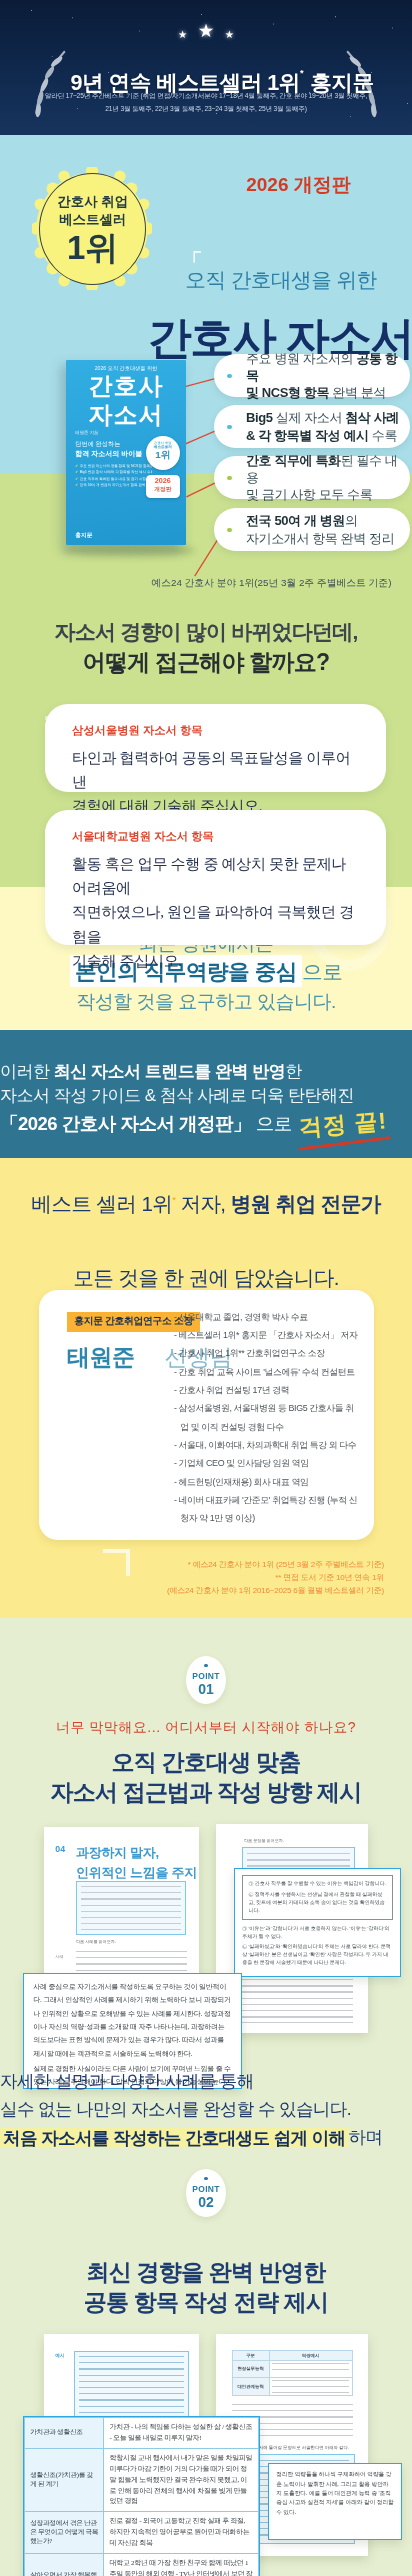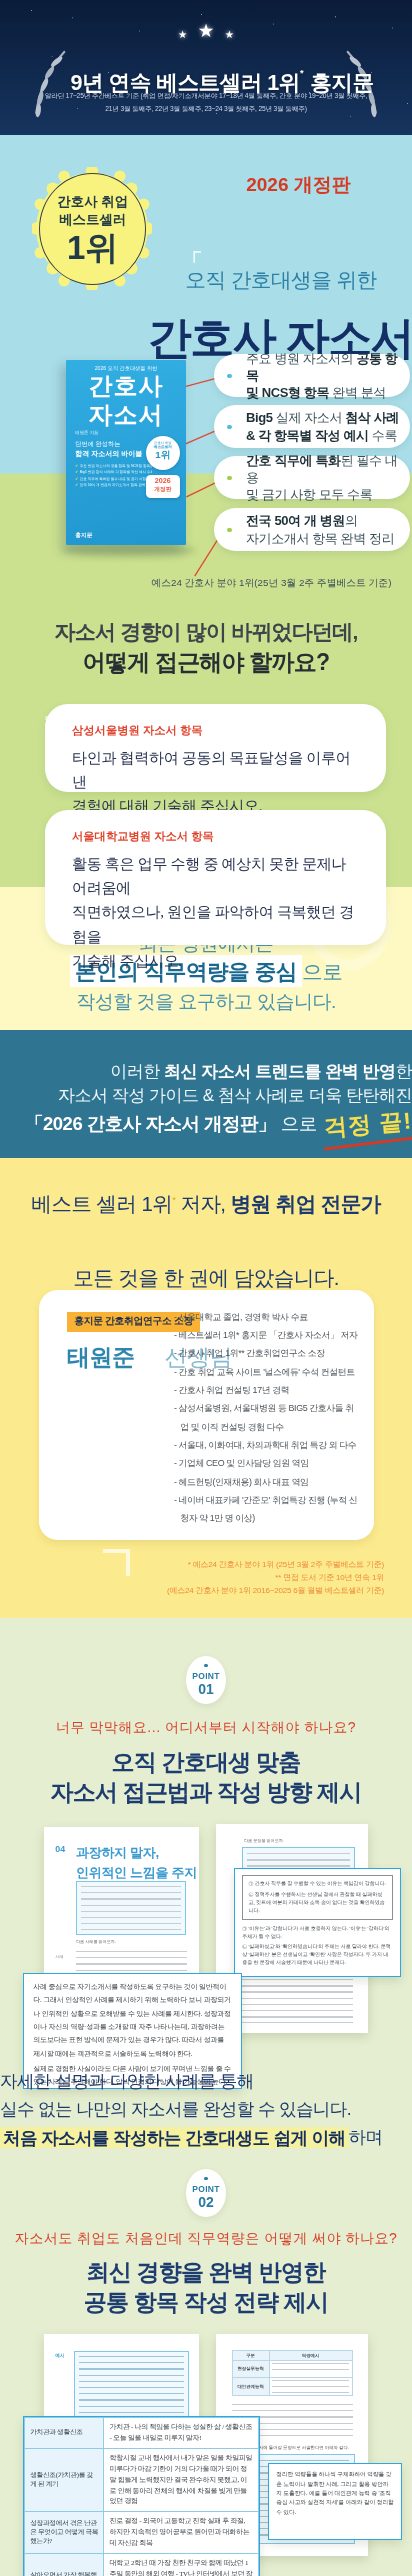--- a/index.html
+++ b/index.html
@@ -68,21 +68,21 @@
   .stair{position:absolute;width:23px;height:23px;border-left:4.6px solid rgba(255,255,255,.55);border-bottom:4.6px solid rgba(255,255,255,.55);transform:rotate(180deg);}
   .ring{position:absolute;border:11.3px solid rgba(255,255,255,.25);border-radius:50%;}
   
   .trend{height:143px;background:#fef9c3;}
   .trend .l{position:absolute;left:0;width:412px;text-align:center;font-size:19px;color:#4a93ad;letter-spacing:-0.5px;}
   .trend .hlw{background:#fff;padding:1.5px 5.2px;display:inline-block;}
   .trend .hlw b{color:#19688f;font-size:21.6px;}
   .trend .rest{font-size:20.6px;color:#4a93ad;}
   
   .band{height:128px;background:#2f7490;}
-  .band .l{position:absolute;left:0;width:412px;text-align:right;color:#eef7fa;font-size:17px;letter-spacing:-0.5px;}
+  .band .l{position:absolute;left:0;width:412px;text-align:left;color:#eef7fa;font-size:17px;letter-spacing:-0.5px;}
   .band .l b{color:#fff;}
   .hand-yellow{display:inline-block;font-size:23px;font-weight:700;color:#f8dd4d;transform:rotate(-5deg);margin-left:7.2px;position:relative;top:2.1px;letter-spacing:1px;}
   .hand-yellow::after{content:"";position:absolute;left:-2.1px;bottom:-4.1px;width:105%;height:2.6px;background:#d23b28;transform:rotate(-2deg);}
   
   .authsec{height:460px;background:#fceb8e;}
   .authsec .intro{position:absolute;left:0;width:412px;text-align:center;font-size:20.6px;color:#1d3a70;letter-spacing:-0.6px;}
   .authsec .intro sup{font-size:9.3px;color:#e8a11c;}
   .acard{position:absolute;left:39px;top:132px;width:335px;height:250px;background:#fff;border-radius:18.5px;box-shadow:0 3.1px 8.2px rgba(120,100,20,.12);}
   .acard .albl{position:absolute;left:28px;top:21.6px;background:#f9b234;color:#22334f;font-size:9.8px;font-weight:800;padding:3.6px 7.2px;letter-spacing:-0.3px;}
   .acard .aname{position:absolute;left:28px;top:52px;font-size:23px;letter-spacing:-0.5px;}
@@ -344,21 +344,20 @@
       <span class="tl">자세한 설명과 다양한 사례를 통해</span>
       <span class="tl">실수 없는 나만의 자소서를 완성할 수 있습니다.</span>
       <span class="tl"><b class="hl">처음 자소서를 작성하는 간호대생도 쉽게 이해</b><span>하며</span></span>
     </div>
 
     <div class="pbadge" style="top:551px;">
       <div class="dot"></div>
       <div class="pl">POINT</div>
       <div class="pn">02</div>
     </div>
-    <div class="hand-red" style="top:612px;">자소서도 취업도 처음인데 직무역량은 어떻게 써야 하나요?</div>
     <div class="phead" style="top:639px;"><span>최신 경향을 완벽 반영한</span><br><span>공통 항목 작성 전략 제시</span></div>
 
     <div class="mock" style="top:716px;height:258px;">
       <div class="page" style="left:44px;top:0;width:155px;height:222px;">
         <div style="position:absolute;left:11.3px;top:18.5px;font-size:4.6px;color:#3b9bd1;font-weight:700;">예시</div>
         <div class="mini-box" style="left:30px;top:16.5px;width:113px;height:113px;">
           <div class="skel-b" style="position:absolute;left:4.1px;top:4.6px;right:4.1px;bottom:4.1px;"></div>
         </div>
         <div class="skel" style="position:absolute;left:30px;top:138px;width:113px;height:67px;"></div>
       </div>

